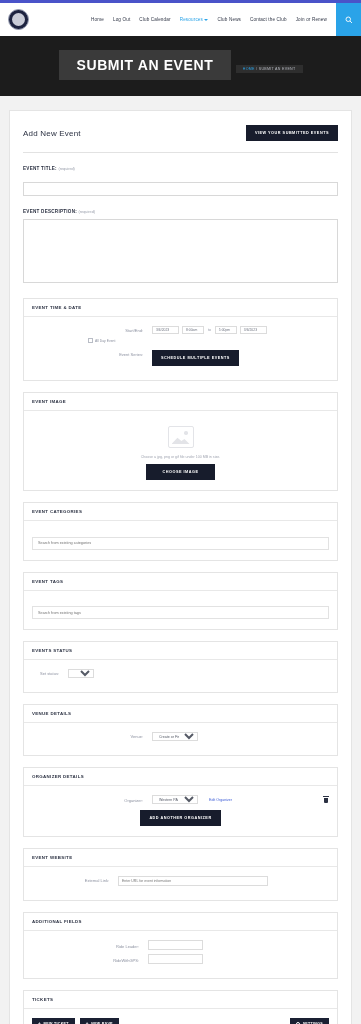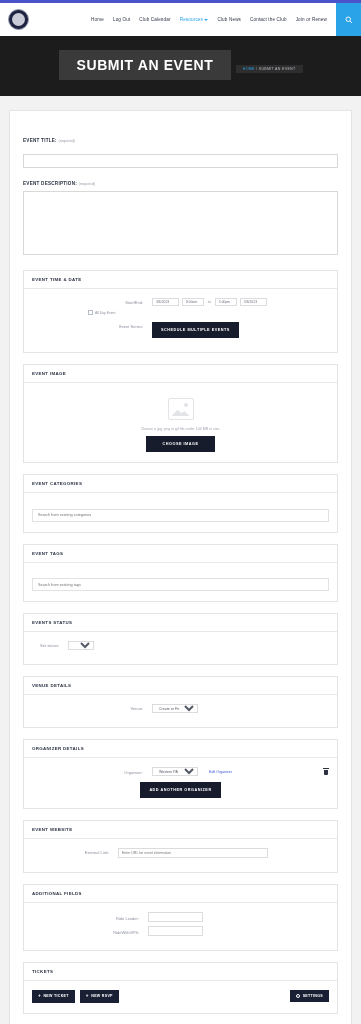--- a/index.html
+++ b/index.html
@@ -353,20 +353,24 @@
   <div class="hero-title">SUBMIT AN EVENT</div>
   <div class="crumbs">
     <span class="home">HOME</span>
     <span>/</span>
     <span>SUBMIT AN EVENT</span>
   </div>
 </div>
 
 <div class="page">
 
+  <div class="form-head">
+    <div class="form-title">Add New Event</div>
+    <button class="btn-dark">VIEW YOUR SUBMITTED EVENTS</button>
+  </div>
 
   <div class="field-label">
     <span>EVENT TITLE:</span>
     <span class="req">(required)</span>
   </div>
   <input class="text-input" type="text" value="" style="">
 
   <div class="field-label">
     <span>EVENT DESCRIPTION:</span>
     <span class="req">(required)</span>

